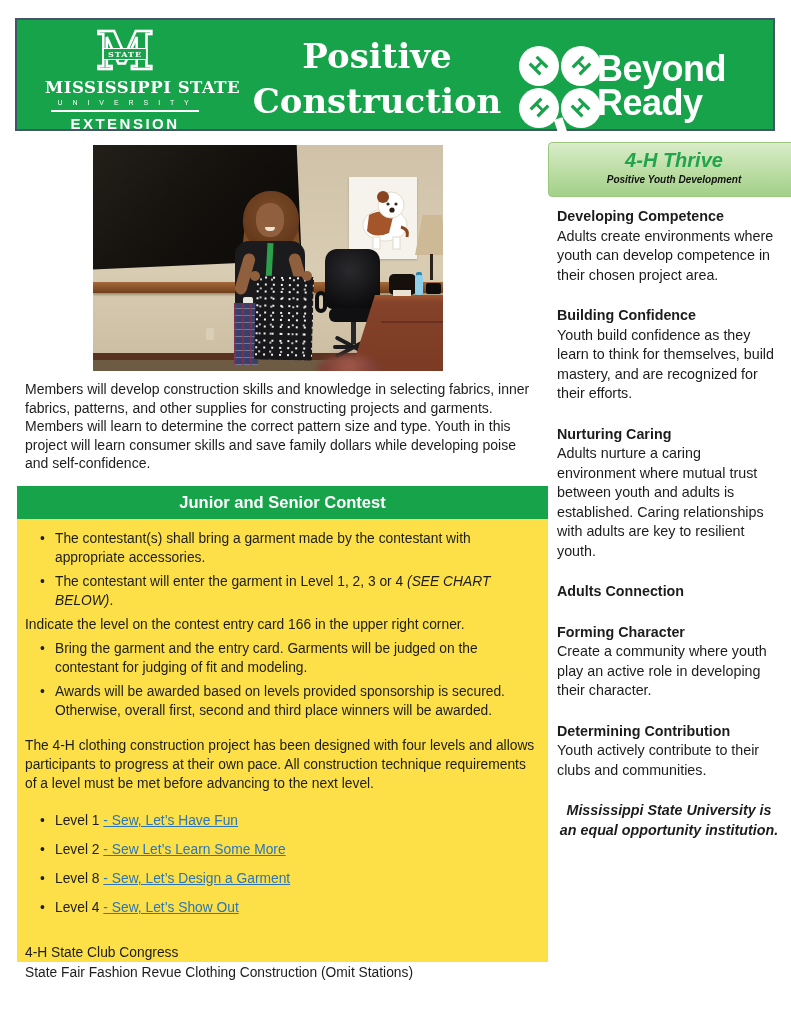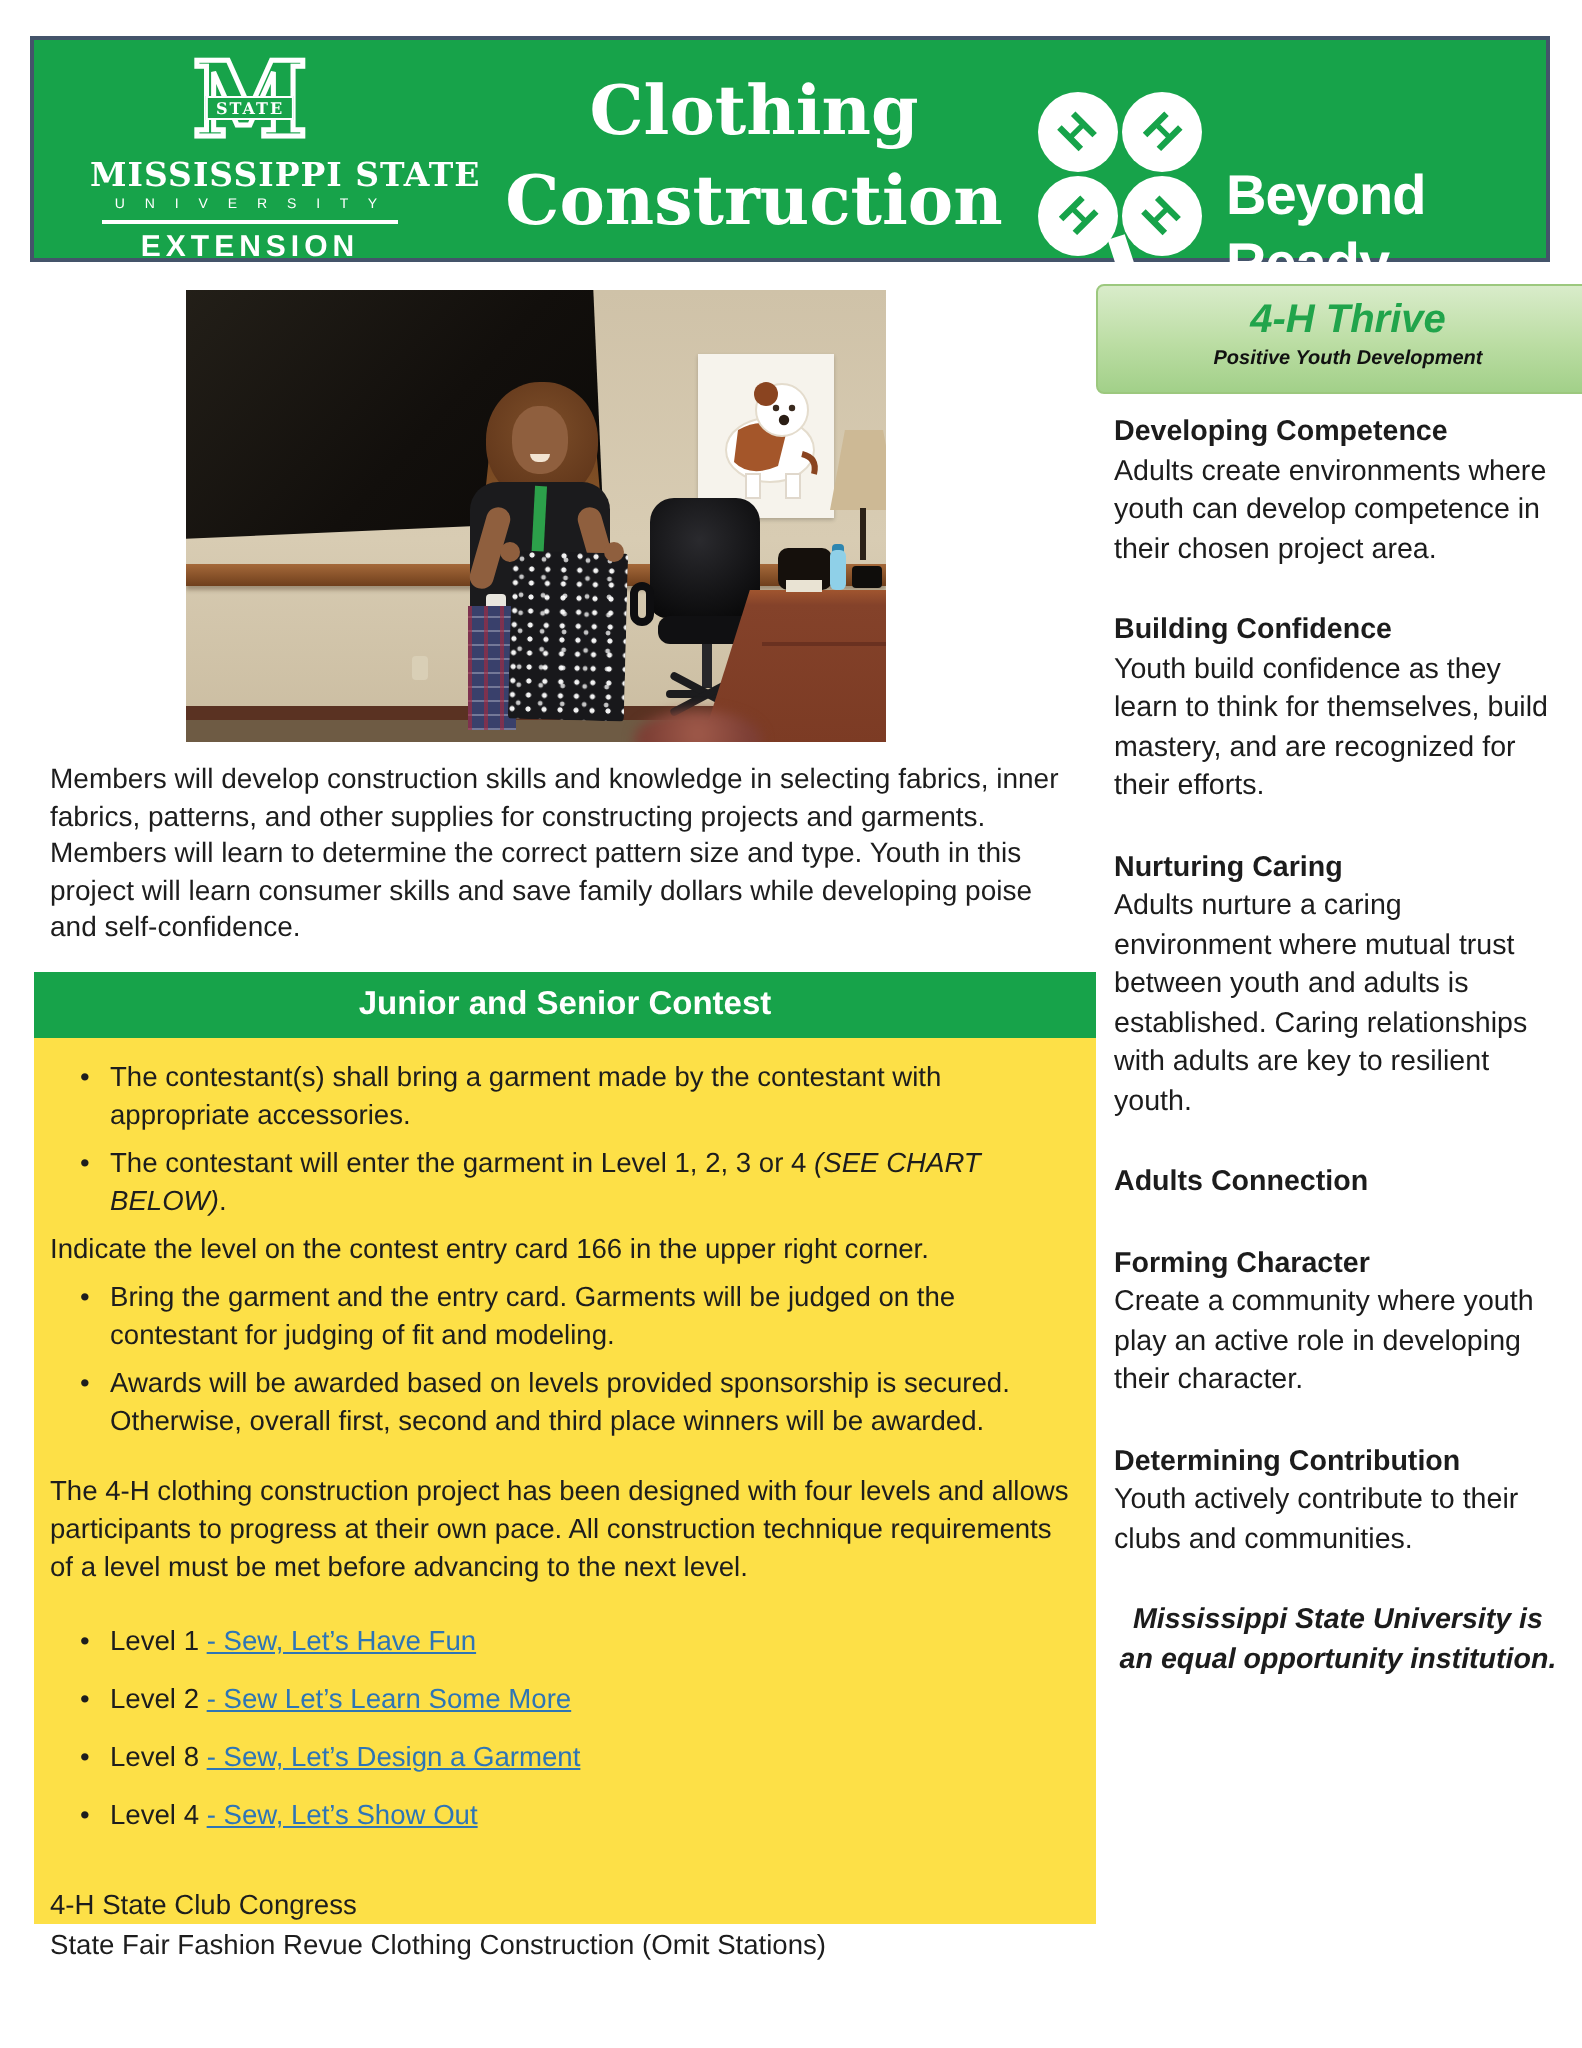--- a/index.html
+++ b/index.html
@@ -29,22 +29,22 @@
   .clover{position:absolute;left:500px;top:26px;width:88px;height:88px;}
   .leaf{position:absolute;width:40px;height:40px;background:#fff;border-radius:50% 50% 50% 50%;
     display:flex;align-items:center;justify-content:center;color:#17A34A;
     font-weight:bold;font-size:22px;font-family:"Liberation Sans",sans-serif;}
   .leaf.tl{left:2px;top:0;}  .leaf.tr{left:44px;top:0;}
   .leaf.bl{left:2px;top:42px;} .leaf.br{left:44px;top:42px;}
   .leaf.tl span{transform:rotate(-45deg);} .leaf.tr span{transform:rotate(45deg);}
   .leaf.bl span{transform:rotate(45deg);}  .leaf.br span{transform:rotate(-45deg);}
   .stem{position:absolute;left:40px;top:72px;width:9px;height:22px;background:#fff;
     transform:rotate(-18deg);border-radius:0 0 4px 4px;}
-  .brand{position:absolute;left:596px;top:32px;color:#fff;font-weight:bold;
-    font-size:28px;line-height:34px;letter-spacing:-0.5px;margin-top:29px;}
+  .brand{position:absolute;left:580px;top:32px;color:#fff;font-weight:bold;
+    font-size:36px;line-height:34px;letter-spacing:-0.5px;}
   
   .photo{position:absolute;left:93px;top:145px;width:350px;height:226px;overflow:hidden;
     background:linear-gradient(180deg,#cfc2a8 0%,#d8ccb3 55%,#cabca0 100%);}
   .tv{position:absolute;left:-8px;top:-8px;width:214px;height:128px;
     background:linear-gradient(135deg,#242019 0%,#120f0c 60%,#0c0a08 100%);transform:rotate(-2.5deg);}
   .rail{position:absolute;left:0;top:137px;width:100%;height:11px;
     background:linear-gradient(180deg,#a5693a,#6f3f1c);box-shadow:0 2px 2px rgba(60,40,20,.35);}
   .baseboard{position:absolute;left:0;top:208px;width:100%;height:9px;background:#5a3222;}
   .carpet{position:absolute;left:0;top:215px;width:100%;height:11px;background:#6e5b44;}
   .poster{position:absolute;left:256px;top:32px;width:68px;height:82px;background:#f6f3ec;
@@ -135,21 +135,21 @@
       <div class="msu-m">
         <span>M</span>
         <span class="msu-state-band">STATE</span>
       </div>
       <div class="msu-name">MISSISSIPPI STATE</div>
       <div class="msu-univ">U N I V E R S I T Y</div>
       <div class="msu-rule"></div>
       <div class="msu-ext">EXTENSION</div>
     </div>
     <div class="banner-title">
-      <div>Clothing</div>
+      <div>Positive</div>
       <div>Construction</div>
     </div>
     <div class="clover">
       <div class="leaf tl">
           <span>H</span>
         </div>
       <div class="leaf tr">
           <span>H</span>
         </div>
       <div class="leaf bl">

